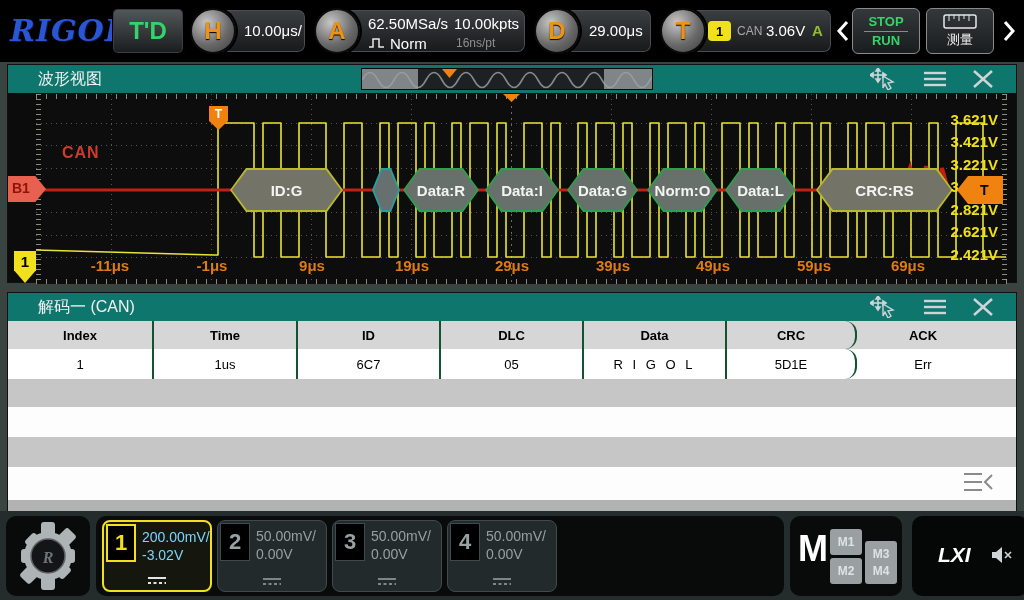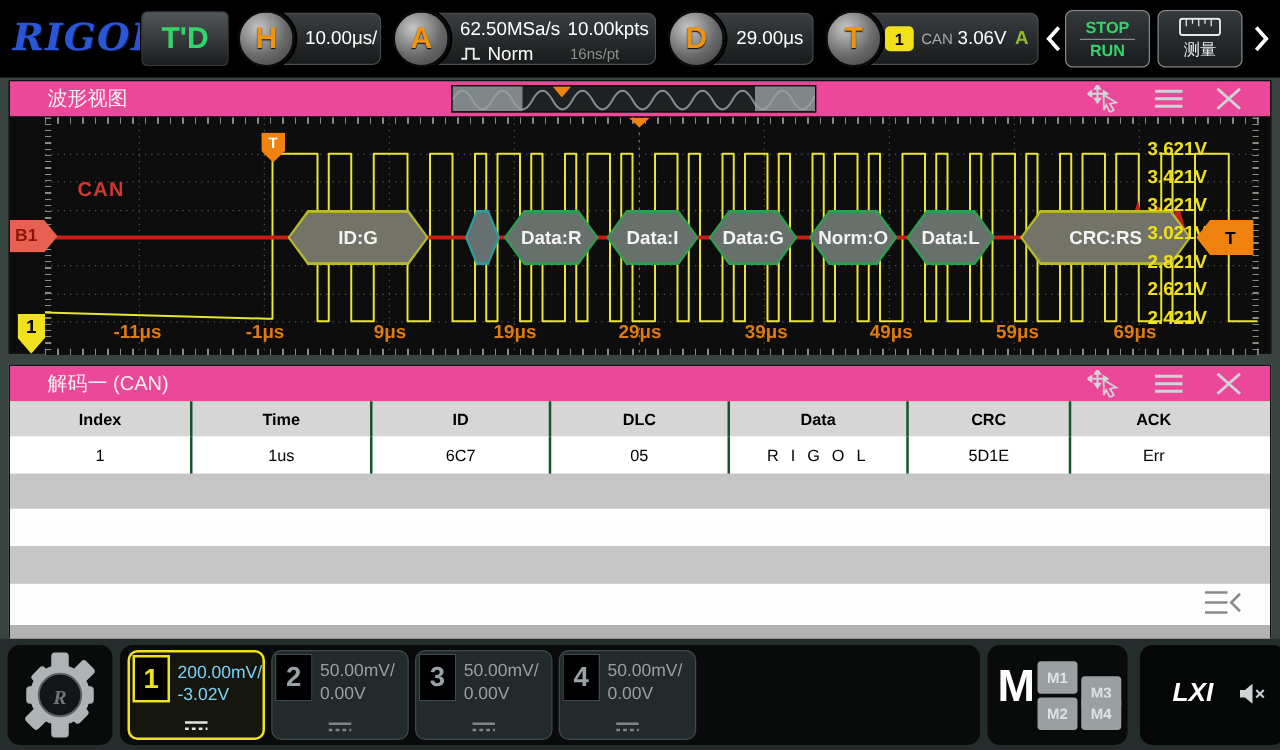--- a/index.html
+++ b/index.html
@@ -37,21 +37,21 @@
   .t-sweep{position:absolute;left:152px;top:14px;color:#8fbc2f;font-weight:bold;font-size:15px;}
   .navchev{position:absolute;top:19px;width:14px;height:24px;}
   .sidebtn{position:absolute;top:8px;width:68px;height:46px;border:1px solid #8a8a8a;border-radius:6px;
            background:linear-gradient(#33383a,#1a1d1e);display:flex;flex-direction:column;align-items:center;justify-content:center;}
   .sr-line{color:#35d46a;font:bold 13px "Liberation Sans",sans-serif;line-height:16px;}
   .sr-div{width:44px;height:1px;background:#8a8a8a;margin:1px 0;}
   .meas-label{color:#f0f0f0;font-size:13px;margin-top:2px;}
 
   
   .panel{position:absolute;left:7px;width:1010px;background:#0c0c0c;border:1px solid #101010;}
-  .phead{position:absolute;left:0;top:0;width:100%;height:28px;background:#ec4899;}
+  .phead{position:absolute;left:0;top:0;width:100%;height:28px;background:#0f766e;}
   .ptitle{position:absolute;left:30px;top:4px;color:#f2f2f2;font-size:16px;}
   .hicon{position:absolute;top:3px;width:26px;height:22px;}
 
   
   .wavepanel{top:64px;height:219px;}
   .minimap{position:absolute;left:353px;top:3px;width:292px;height:22px;background:#1d2122;border:1px solid #0a0a0a;overflow:hidden;}
   .mblock{position:absolute;top:0;height:100%;background:rgba(156,162,164,0.78);}
   .mleft{left:0;width:56px;} .mright{right:0;width:48px;}
   .mtri{position:absolute;left:80px;top:0;width:15px;height:9px;background:#f08210;
         clip-path:polygon(0 0,100% 0,50% 100%);}
@@ -73,21 +73,21 @@
   .bubble.small .shell{clip-path:polygon(9px 0,calc(100% - 9px) 0,100% 50%,calc(100% - 9px) 100%,9px 100%,0 50%);}
   .bubble.small .fill{clip-path:polygon(8px 0,calc(100% - 8px) 0,100% 50%,calc(100% - 8px) 100%,8px 100%,0 50%);}
   .bubble .lbl{position:absolute;inset:0;display:flex;align-items:center;justify-content:center;
      color:#f4f4f4;font-weight:bold;font-size:15px;}
   .b-id .shell{background:#b9b92a;} .b-data .shell{background:#2e9e4f;}
   .b-crc .shell{background:#b9b92a;} .b-stuff .shell{background:#2a9e9e;}
   .b0{left:194px;width:113px;} .b1{left:336px;width:28px;} .b2{left:367px;width:76px;}
   .b3{left:449px;width:74px;} .b4{left:531px;width:71px;} .b5{left:611px;width:71px;}
   .b6{left:689px;width:71px;} .b7{left:780px;width:137px;}
   .canlabel{position:absolute;left:26px;top:50px;color:#d03a2c;font-weight:bold;font-size:16px;letter-spacing:1px;}
-  .vlab{position:absolute;right:9px;width:80px;text-align:left;color:#f0e01c;font-weight:bold;font-size:15px;line-height:20px;}
+  .vlab{position:absolute;right:9px;width:80px;text-align:right;color:#f0e01c;font-weight:bold;font-size:15px;line-height:20px;}
   .v0{top:16px;}.v1{top:38px;}.v2{top:61px;}.v3{top:83px;}.v4{top:106px;}.v5{top:128px;}.v6{top:151px;}
   .tlab{position:absolute;top:163px;transform:translateX(-50%);color:#e07b12;font-weight:bold;font-size:15px;}
   .t0{left:74px;}.t1{left:176px;}.t2{left:276px;}.t3{left:376px;}.t4{left:476px;}
   .t5{left:577px;}.t6{left:677px;}.t7{left:778px;}.t8{left:872px;}
   .trigflag{position:absolute;left:173px;top:12px;width:19px;height:24px;background:#f08210;
      clip-path:polygon(0 0,100% 0,100% 62%,50% 100%,0 62%);color:#fff;font:bold 12px "Liberation Sans",sans-serif;
      text-align:center;line-height:16px;}
   .centerptr{position:absolute;left:467px;top:0;width:17px;height:8px;background:#f08210;
      clip-path:polygon(0 0,100% 0,50% 100%);}
   .levelarrow{position:absolute;right:4px;top:82px;width:46px;height:28px;background:#f08210;
@@ -101,21 +101,21 @@
      color:#000;font-weight:bold;font-size:15px;line-height:22px;}
 
   
   .decodepanel{top:292px;height:219px;background:#bfbfbf;}
   .thead{position:absolute;left:0;top:28px;width:100%;height:28px;background:#d6d6d6;display:flex;}
   .trow{position:absolute;left:0;top:56px;width:100%;height:30px;background:#fff;display:flex;}
   .tcell{height:100%;display:flex;align-items:center;justify-content:center;border-right:2px solid #14532d;
          color:#000;font-size:13px;}
   .tcell:last-child{border-right:none;}
   .thead .tcell{font-weight:bold;}
-  .cw0{width:146px;}.cw1{width:144px;}.cw2{width:143px;}.cw3{width:143px;}.cw4{width:143px;}.cw5{width:130px;}.cw6{width:132px;}
+  .cw0{width:146px;}.cw1{width:144px;}.cw2{width:143px;}.cw3{width:143px;}.cw4{width:143px;}.cw5{width:130px;border-radius:12px;}.cw6{width:132px;}
   .dataspaced{letter-spacing:3px;}
   .stripe{position:absolute;left:0;width:100%;}
   .s1{top:86px;height:28px;background:#c6c6c6;}
   .s2{top:114px;height:30px;background:#fdfdfd;}
   .s3{top:144px;height:30px;background:#c6c6c6;}
   .s4{top:174px;height:33px;background:#fdfdfd;}
   .s5{top:207px;height:12px;background:#b2b2b2;}
   .collapse{position:absolute;right:22px;top:176px;width:32px;height:26px;}
 
   

